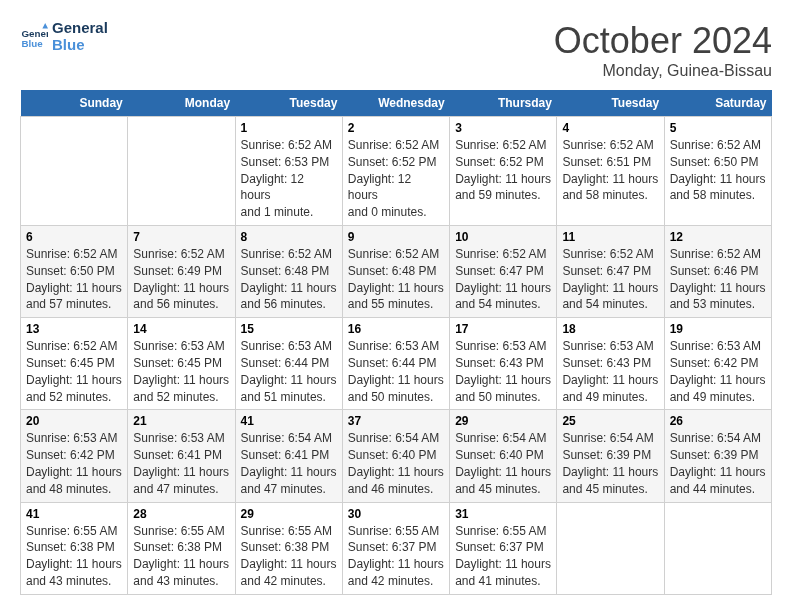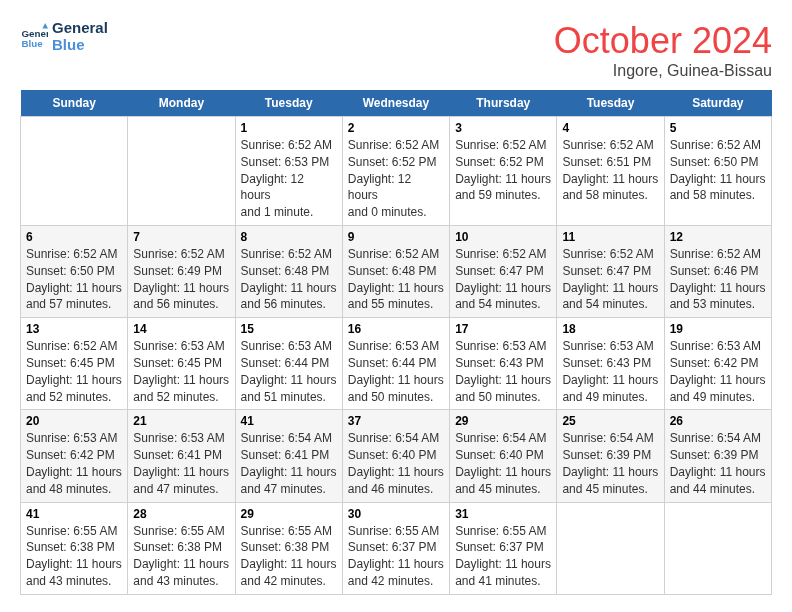--- a/index.html
+++ b/index.html
@@ -24,36 +24,36 @@
     .logo-icon {
       width: 28px;
       height: 28px;
     }
     .title-area {
       text-align: right;
     }
     .main-title {
       font-size: 36px;
       font-weight: 300;
-      color: #ef4444;
+      color: #404040;
     }
     .subtitle {
       font-size: 16px;
       color: #444;
     }
     table {
       width: 100%;
       border-collapse: collapse;
       font-size: 11px;
     }
     thead tr th {
       background: #2a6aad;
       color: #fff;
       padding: 6px 5px;
-      text-align: center;
+      text-align: right;
       font-size: 12px;
       font-weight: bold;
     }
     tbody tr td {
       border: 1px solid #d0d0d0;
       vertical-align: top;
       padding: 4px 5px;
       min-height: 80px;
       height: 90px;
       width: calc(100% / 7);
@@ -89,21 +89,21 @@
       <text x="2" y="34" font-size="14" font-weight="bold" fill="#4a90d9">Blue</text>
       <polygon points="32,8 40,8 36,0" fill="#4a90d9"></polygon>
     </svg>
     <div>
       <div style="font-size:15px;font-weight:bold;color:#1a3a5c;line-height:1.1">General</div>
       <div style="font-size:15px;font-weight:bold;color:#4a90d9;line-height:1.1">Blue</div>
     </div>
   </div>
   <div class="title-area">
     <div class="main-title">October 2024</div>
-    <div class="subtitle">Ingore, Guinea-Bissau</div>
+    <div class="subtitle">Monday, Guinea-Bissau</div>
   </div>
 </div>
 
 <table>
   <thead>
     <tr id="header-row">
     <th>Sunday</th>
         <th>Monday</th>
         <th>Tuesday</th>
         <th>Wednesday</th>

